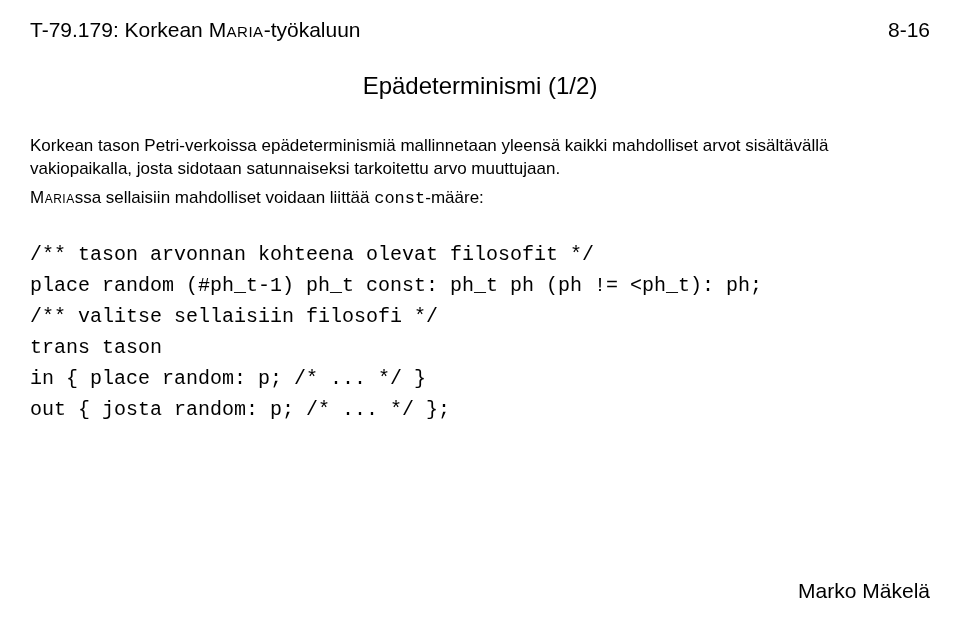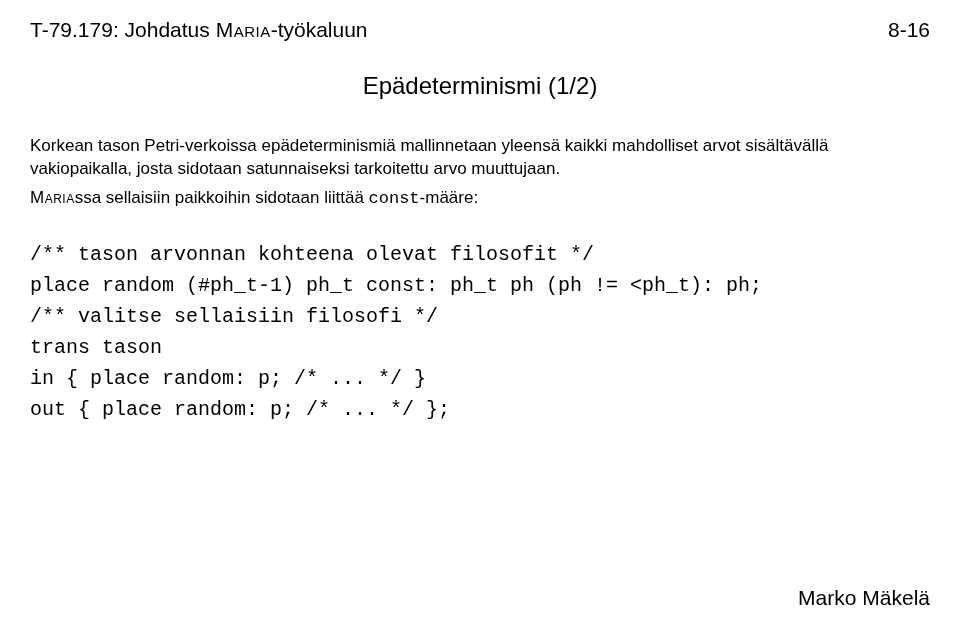--- a/index.html
+++ b/index.html
@@ -47,43 +47,43 @@
     }
     .code-block {
       font-family: "Courier New", Courier, monospace;
       font-size: 20px;
       line-height: 1.55;
       white-space: pre;
       margin-top: 28px;
     }
     .footer {
       position: absolute;
-      bottom: 7px;
+      bottom: 14px;
       right: 30px;
       font-size: 21px;
     }
   </style>
 </head>
 <body>
 
 <div class="header">
   <div>
-    <span>T-79.179: Johdatus </span><span class="header-smallcaps">Maria</span><span>-työkaluun</span>
+    <span>T-79.179: Korkean </span><span class="header-smallcaps">Maria</span><span>-työkaluun</span>
   </div>
   <div>8-16</div>
 </div>
 
 <h1 class="title">Epädeterminismi (1/2)</h1>
 
 <p class="paragraph">Korkean tason Petri-verkoissa epädeterminismiä mallinnetaan yleensä kaikki mahdolliset arvot sisältävällä vakiopaikalla, josta sidotaan satunnaiseksi tarkoitettu arvo muuttujaan.</p>
 
 <p class="paragraph">
-  <span class="smallcaps">Maria</span><span>ssa sellaisiin paikkoihin sidotaan liittää </span><span class="mono">const</span><span>-määre:</span>
+  <span class="smallcaps">Maria</span><span>ssa sellaisiin mahdolliset voidaan liittää </span><span class="mono">const</span><span>-määre:</span>
 </p>
 
 <div class="code-block"><span>/** tason arvonnan kohteena olevat filosofit */</span>
 <span>place random (#ph_t-1) ph_t const: ph_t ph (ph != &lt;ph_t): ph;</span>
 <span>/** valitse sellaisiin filosofi */</span>
 <span>trans tason</span>
 <span>in { place random: p; /* ... */ }</span>
-<span>out { place random: p; /* ... */ };</span></div>
+<span>out { josta random: p; /* ... */ };</span></div>
 
 <div class="footer">Marko Mäkelä</div>
 
 </body></html>

